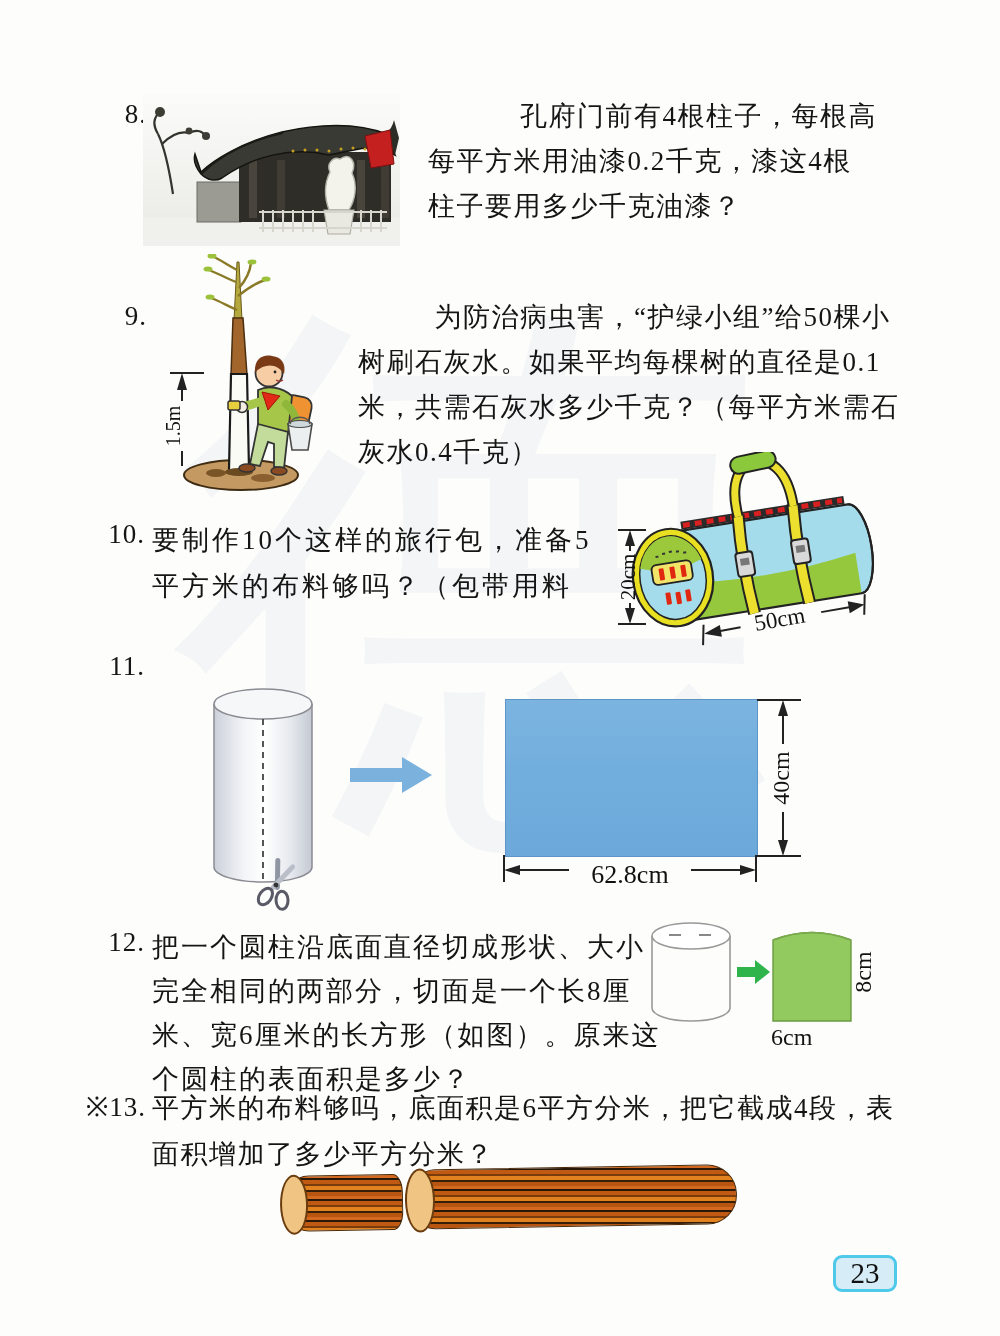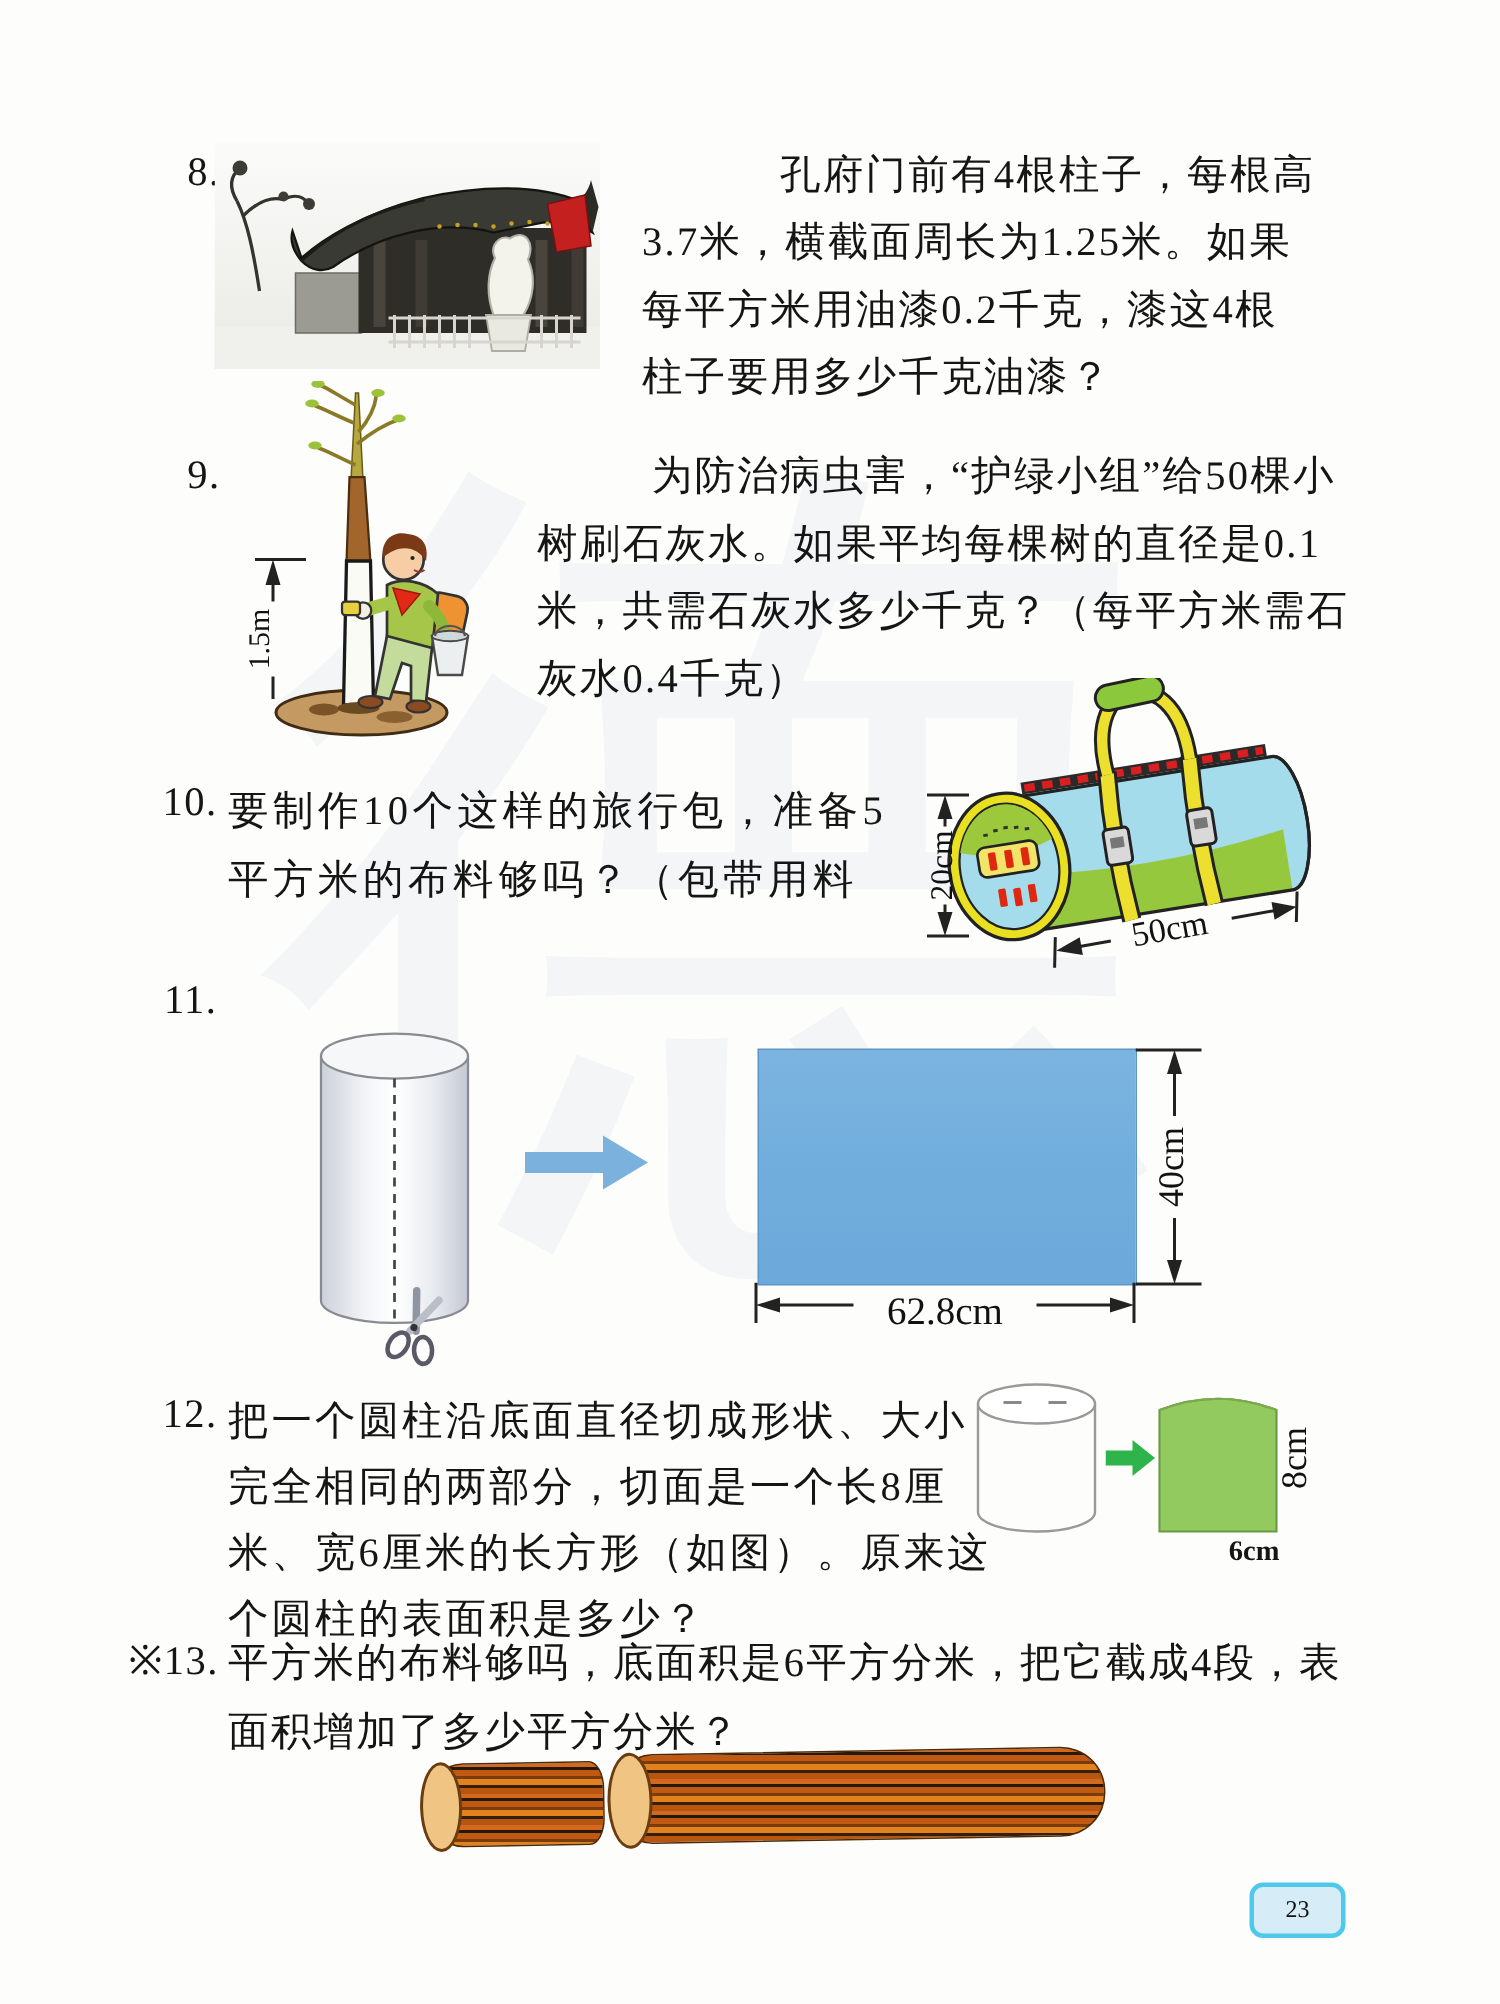--- a/index.html
+++ b/index.html
@@ -14,35 +14,35 @@
   .indent{text-indent:57px;text-align:center;}
   .ls3{letter-spacing:3px;line-height:46px;}
   .lh44{line-height:44px;letter-spacing:2px;font-family:Liberation Serif, serif;}
   .lh46{line-height:46px;}
   .dl{stroke:#222;stroke-width:2;fill:none;}
   .dimtext{font-size:24px;font-family:"Liberation Serif",serif;fill:#111;}
   .blue-rect{background:linear-gradient(180deg,#7cb4e0 0%,#72aedd 45%,#6ca9da 100%);
              border:1px solid #5d96c6;}
   .pagenum{position:absolute;z-index:1;left:833px;top:1255px;width:58px;height:31px;
            background:#d6edf8;border:3px solid #4ec9ea;border-radius:9px;
-           font-size:16px;text-align:center;line-height:31px;color:#111;}
+           font-size:29px;text-align:center;line-height:31px;color:#111;}
   .logwrap{position:absolute;z-index:1;left:283px;top:1166px;width:452px;height:68px;transform:rotate(-1deg);}
   .log{position:absolute;background:
         repeating-linear-gradient(181deg,
           #d2691e 0px,#d2691e 3px,#28180a 3px,#28180a 5px,
           #c05a12 5px,#c05a12 9px,#7a3c0c 9px,#7a3c0c 11px,
           #e2821e 11px,#e2821e 15px,#361f08 15px,#361f08 17px,
           #b85510 17px,#b85510 21px);
         border:1px solid #4a2a08;}
   .log-short{left:0;top:6px;width:118px;height:54px;border-radius:26px 10px 10px 26px / 27px 18px 18px 27px;}
   .log-long{left:126px;top:2px;width:326px;height:58px;border-radius:26px 30px 30px 26px / 29px 29px 29px 29px;}
   .logcap{position:absolute;background:#f0c483;border:2px solid #6a3c0e;border-radius:50%;z-index:2;}
   .cap1{left:-3px;top:5px;width:24px;height:56px;}
   .cap2{left:122px;top:1px;width:26px;height:60px;}
-  .cmlabel{font-size:19px;text-align:right;font-weight:bold;}
+  .cmlabel{font-size:24px;text-align:left;}
 </style>
 </head>
 <body>
 
 <div class="page">
 
   <div class="watermark">德</div>
 
   <div class="pnum" style="left:85px;top:99px">8.</div>
 
@@ -110,21 +110,20 @@
       <line x1="218" y1="116" x2="218" y2="138"></line>
         <line x1="228" y1="116" x2="228" y2="138"></line>
       <line x1="238" y1="116" x2="238" y2="138"></line>
       <line x1="116" y1="118" x2="244" y2="118"></line>
         <line x1="116" y1="134" x2="244" y2="134"></line>
     </g>
   </svg>
 
   <div class="ptext" style="left:428px;top:94px;width:484px">
     <div class="line indent">孔府门前有4根柱子，每根高</div>
-    <div class="line">3.7米，横截面周长为1.25米。如果</div>
     <div class="line">每平方米用油漆0.2千克，漆这4根</div>
     <div class="line">柱子要用多少千克油漆？</div>
   </div>
 
   <div class="pnum" style="left:85px;top:301px">9.</div>
 
   <svg class="z" style="left:146px;top:254px" width="178" height="240" viewBox="0 0 178 240">
 
     <g>
       <line x1="24" y1="119" x2="58" y2="119" class="dl"></line>

